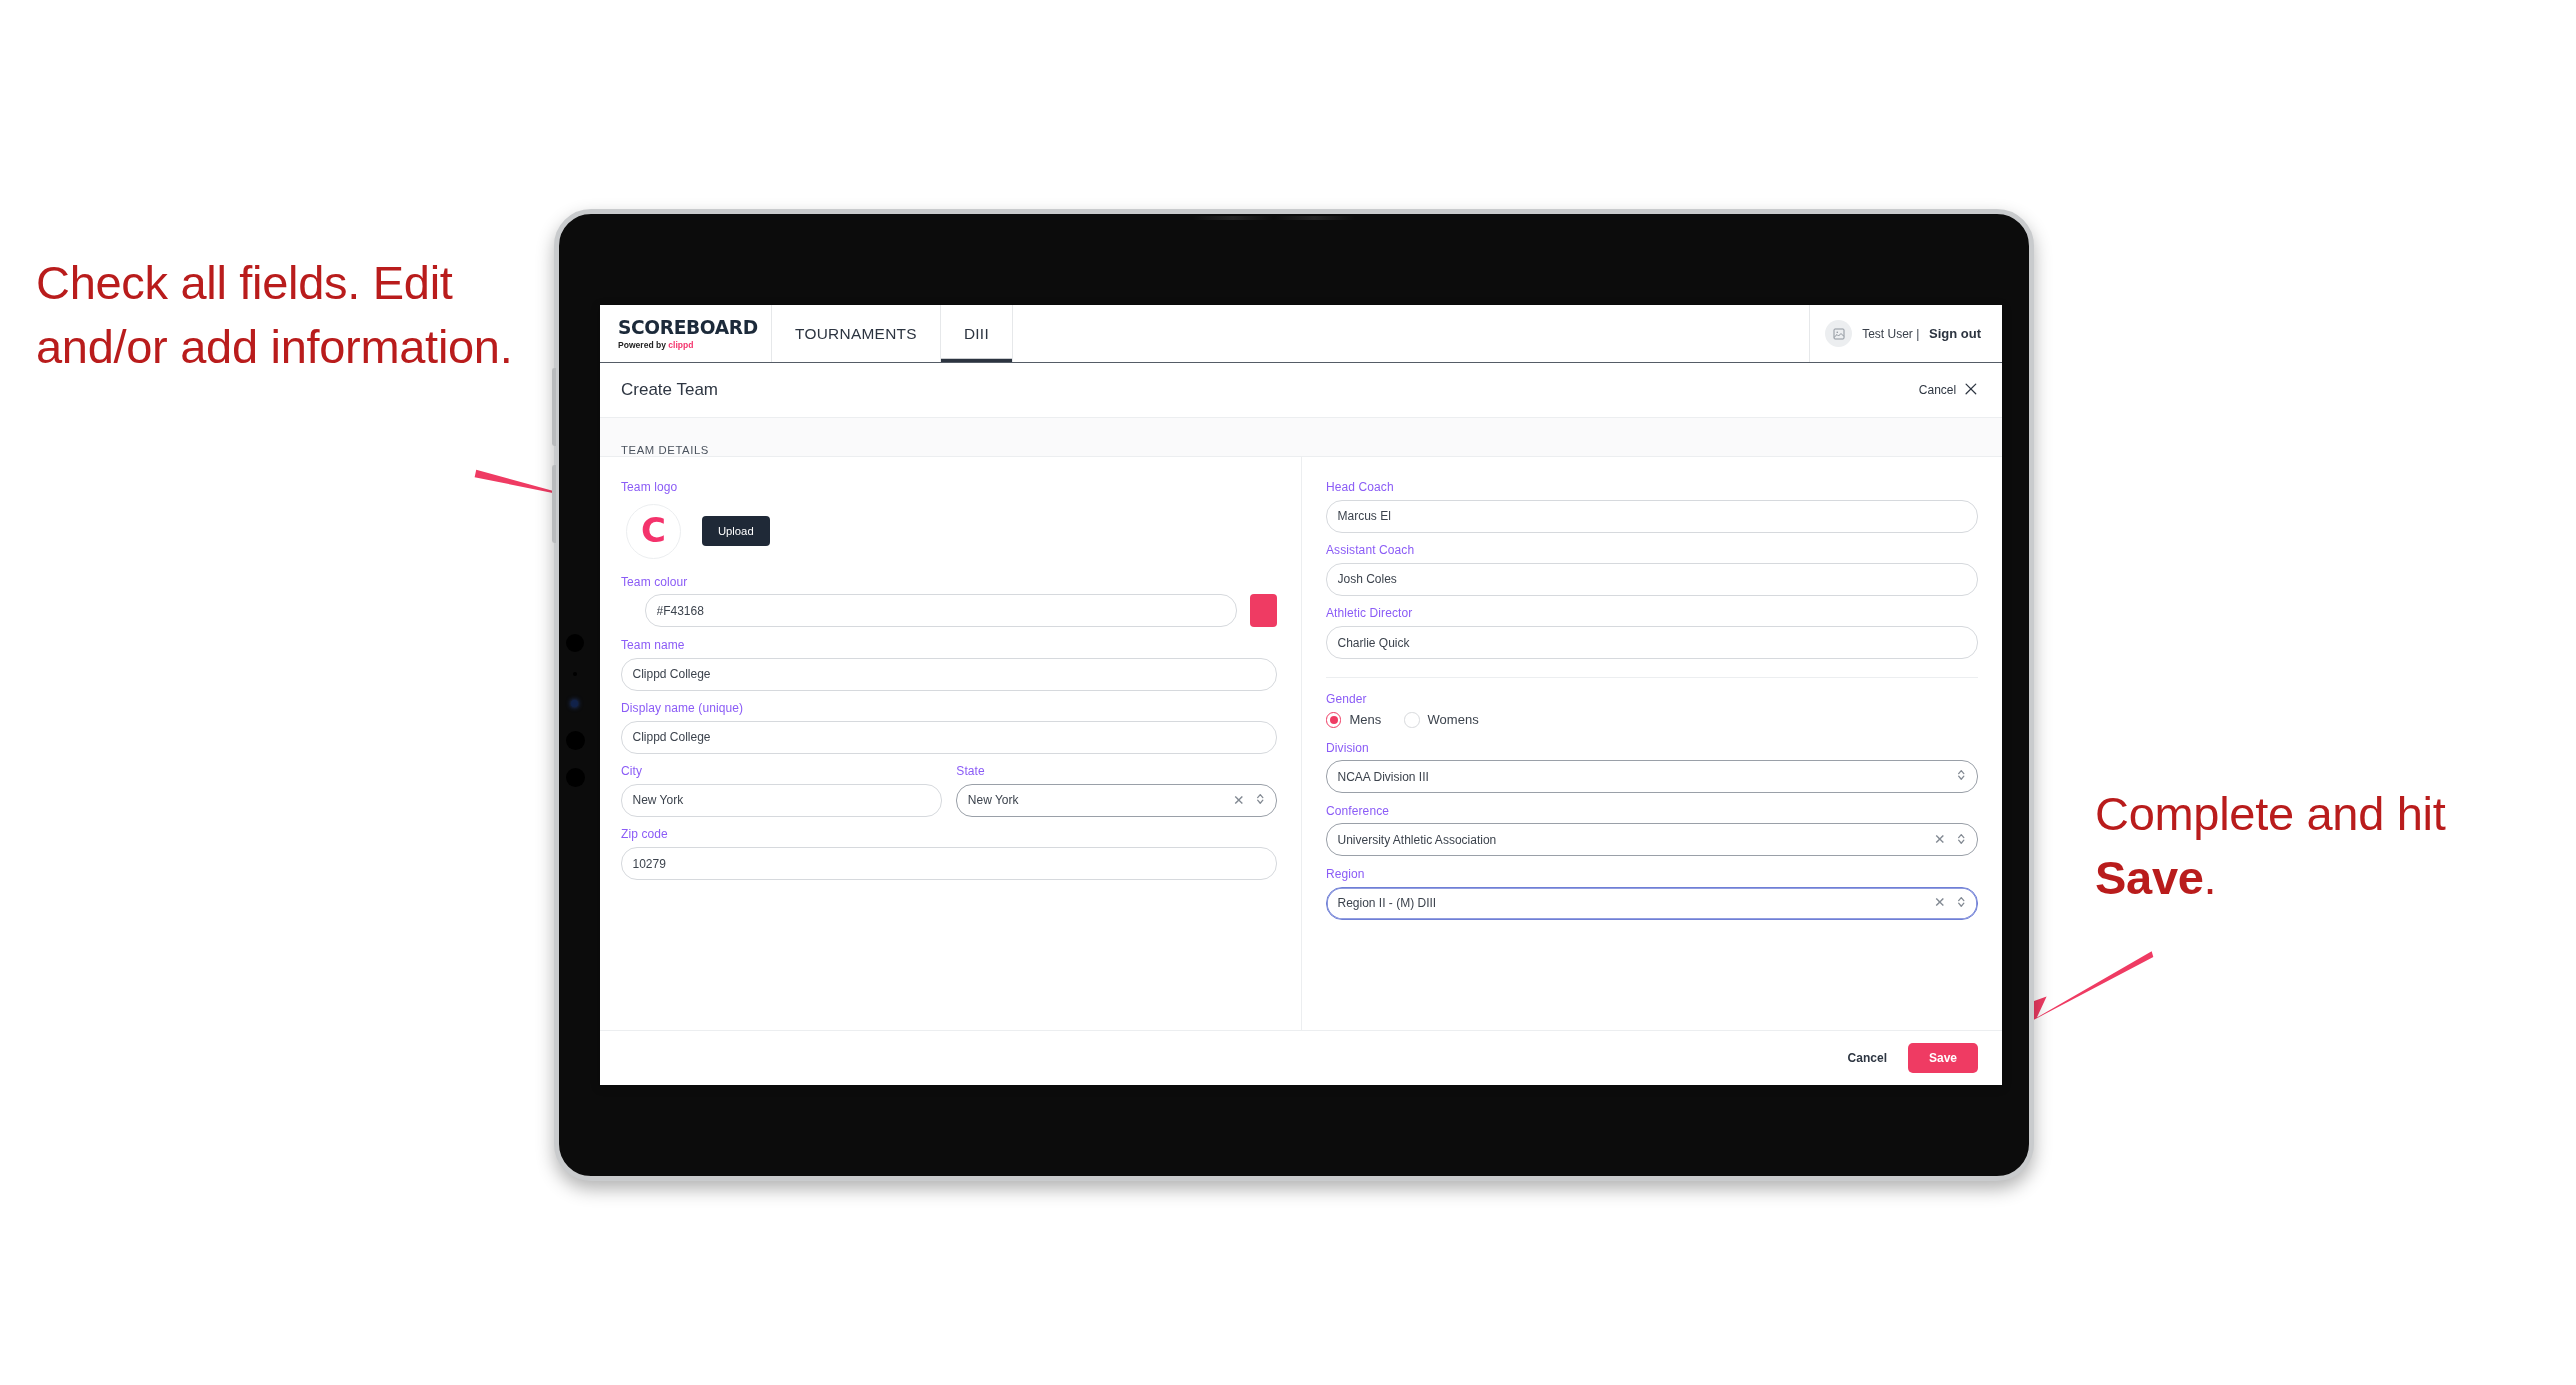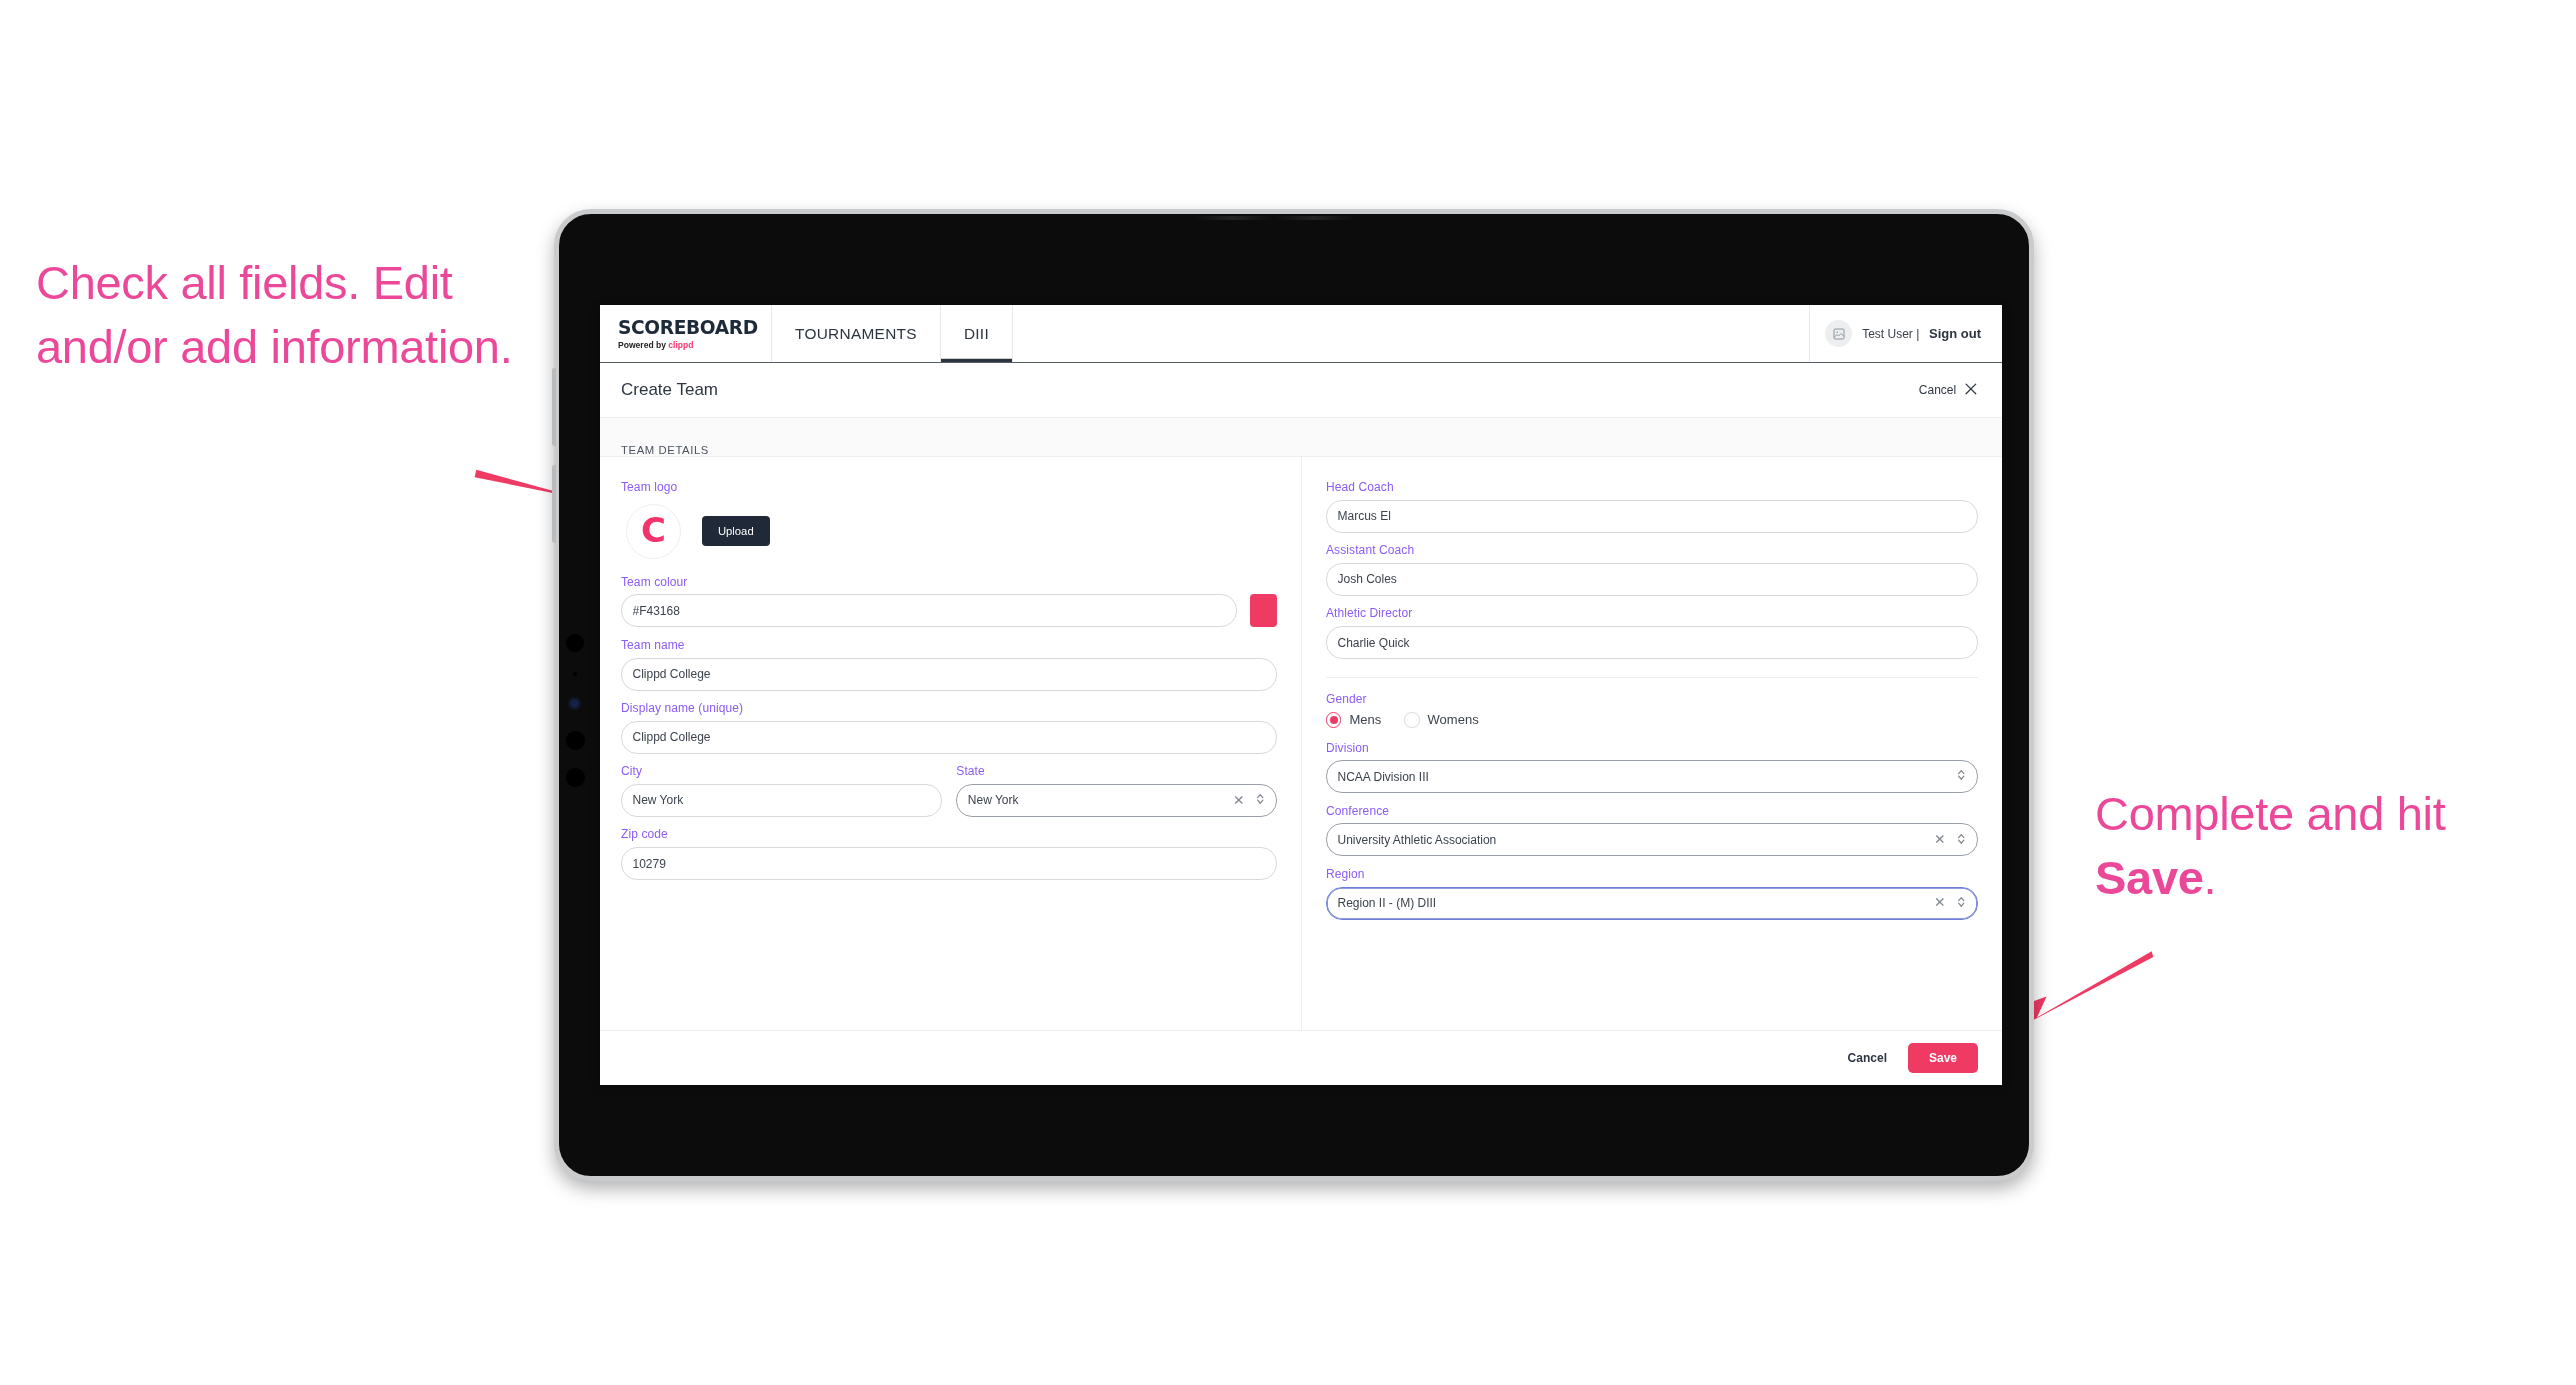--- a/index.html
+++ b/index.html
@@ -7,21 +7,21 @@
     width: 2576px; height: 1386px;
     background: #ffffff;
     font-family: "Liberation Sans", sans-serif;
     overflow: hidden;
   }
   #stage { position: relative; width: 2576px; height: 1386px; background: #fff; }
 
   
   .annot {
     position: absolute;
-    color: #ec4899;
+    color: #b91c1c;
     font-family: "Liberation Sans", sans-serif;
     font-size: 47px;
     line-height: 1.36;
     letter-spacing: -0.3px;
     font-weight: 400;
   }
   #annot-left  { left: 36px; top: 251px; width: 486px; }
   #annot-right { left: 2095px; top: 782px; width: 454px; }
   .annot b { font-weight: 700; }
 
@@ -154,21 +154,21 @@
     font-size: 34px; font-weight: 700; color: #f4336c; line-height: 1;
     margin-top: -2.4px;
   }
   #uploadbtn {
     background: #1f2937; color: #fff; border: none; border-radius: 4px;
     padding: 9px 16px; font-size: 11.3px; cursor: pointer;
     font-family: "Liberation Sans", sans-serif;
   }
 
   
-  #colourrow { display: flex; align-items: flex-start; gap: 13px; }
+  #colourrow { display: flex; align-items: flex-start; gap: 13px; margin-left: 24px; }
   #colourrow .inp { flex: 1; }
   #swatch { width: 27px; height: 33px; border-radius: 4px; }
 
   
   .row2 { display: flex; gap: 14.6px; align-items: center; }
   .row2 .field { flex: 1; margin-bottom: 10.5px; }
 
   
   #rdiv { height: 0.8px; background: #eceef0; margin: 18px 0 14.6px 0; }
 

